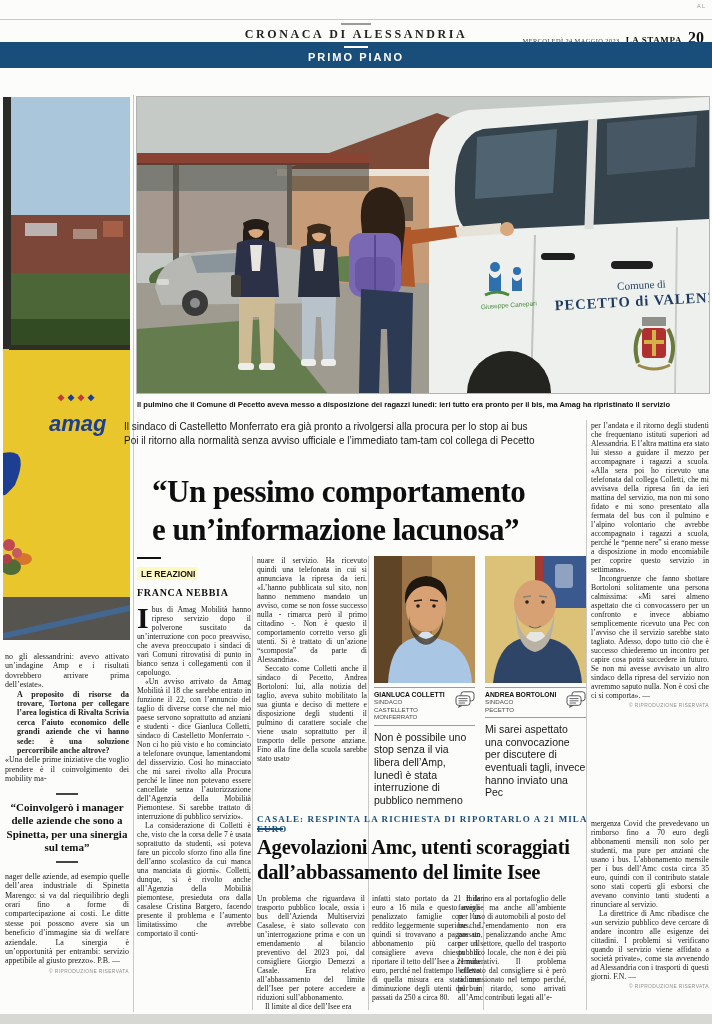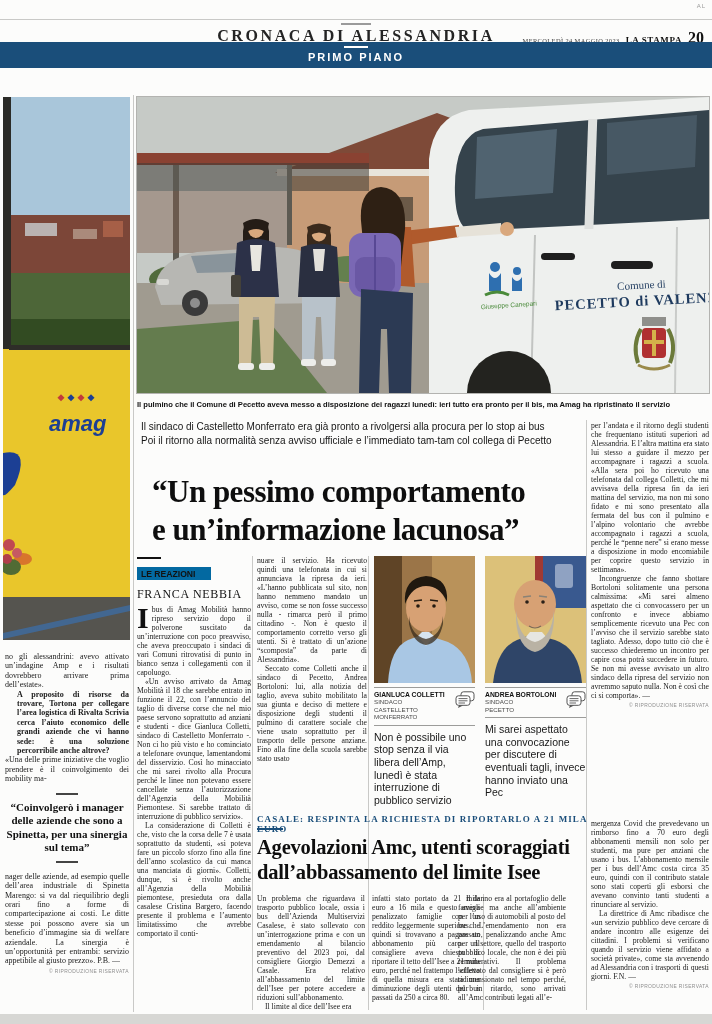--- a/index.html
+++ b/index.html
@@ -9,21 +9,21 @@
     font-family:"Liberation Serif", serif; color:#1c1c1c;
     -webkit-font-smoothing:antialiased;
   }
   .abs { position:absolute; }
   .hairline { background:#c9c9c7; }
 
   
   .edition-code { right:6px; top:3px; font:6px "Liberation Sans",sans-serif; color:#9a9a9a; letter-spacing:1px;}
   .top-rule { top:19px; left:0; width:712px; height:1px; }
   .masthead-dash { top:23px; left:341px; width:30px; height:2px; background:#9a9a9a; }
-  .section-title { top:27px; left:0; width:712px; text-align:center; font-size:16px; font-weight:bold; letter-spacing:2.6px; color:#242424; }
+  .section-title { top:27px; left:0; width:712px; text-align:center; font-size:12px; font-weight:bold; letter-spacing:2.6px; color:#242424; }
   .header-meta { right:8px; top:29px; display:flex; align-items:baseline; gap:6px; }
   .header-date { font-size:6.4px; letter-spacing:.4px; color:#3a3a3a; }
   .brand { font-size:9px; font-weight:bold; letter-spacing:.6px; color:#111; }
   .pagenum { font-size:16px; font-weight:bold; color:#111; }
 
   .banner { top:42px; left:0; width:712px; height:26px; background:#1a4e7a; }
   .banner-dash { width:24px; height:2px; background:#fff; margin:4px auto 3px auto; }
   .banner-text { color:#fff; text-align:center; font:bold 11px "Liberation Sans",sans-serif; letter-spacing:2px; }
 
   
@@ -32,26 +32,26 @@
   .v-b { left:368px; top:556px; width:1px; height:454px; }
   .v-c { left:483px; top:894px; width:1px; height:116px; }
   .v-d { left:586px; top:420px; width:1px; height:590px; }
 
   
   .bus-photo { left:3px; top:97px; width:127px; height:543px; overflow:hidden; }
   .main-photo { left:137px; top:97px; width:572px; height:296px; overflow:hidden; outline:1px solid #b3b3b0; }
   .photo-caption { left:137px; top:400px; width:572px; font:bold 7.6px/9px "Liberation Sans",sans-serif; color:#111; }
 
   
-  .standfirst { left:141px; top:420px; width:446px; font:10px/14px "Liberation Sans",sans-serif; color:#161616; }
+  .standfirst { left:124px; top:420px; width:446px; font:10px/14px "Liberation Sans",sans-serif; color:#161616; }
   .headline { left:136px; top:457px; width:452px; font-weight:bold; font-size:31px; line-height:38px; letter-spacing:-0.5px; color:#0e0e0e; }
   .tag-block { left:137px; top:557px; width:114px; }
   .tag-rule { width:24px; height:2px; background:#111; margin-bottom:4px; }
-  .tag { display:inline-block; background:#0369a1; font:bold 8.6px "Liberation Sans",sans-serif; padding:2px 16px 1px 4px; color:#111;text-align:center; }
-  .byline { margin-top:6px; font-size:12px; font-weight:normal; letter-spacing:.7px; color:#111; }
+  .tag { display:inline-block; background:#fef9c3; font:bold 8.6px "Liberation Sans",sans-serif; padding:2px 2px 1px 4px; color:#111;text-align:center; }
+  .byline { margin-top:6px; font-size:10px; font-weight:bold; letter-spacing:.7px; color:#111; }
 
   .body-text { font-size:7.7px; line-height:9px; text-align:justify; color:#202020; overflow:hidden; }
   .body-text p { margin:0; }
   .body-text p.ind { text-indent:8px; }
   .dropcap { float:left; font-size:30px; line-height:26px; font-weight:bold; margin:0 3px 0 0; color:#111; }
 
   .colA { left:137px; top:605px; width:114px; height:405px; }
   .colB { left:257px; top:556px; width:110px; height:240px; }
   .right-col { left:591px; top:421px; width:118px; height:360px; }
 
@@ -308,21 +308,21 @@
             <rect x="6" y="0.8" width="13" height="9" rx="2.5" fill="#fff" stroke="#555" stroke-width="1"></rect>
             <rect x="1" y="4.8" width="14" height="9.5" rx="2.5" fill="#fff" stroke="#555" stroke-width="1"></rect>
             <path d="M4,14 L3,17 L8,14.4 Z" fill="#555"></path>
             <line x1="3.5" y1="7.6" x2="12.5" y2="7.6" stroke="#555" stroke-width="0.9"></line>
             <line x1="3.5" y1="9.8" x2="12.5" y2="9.8" stroke="#555" stroke-width="0.9"></line>
             <line x1="3.5" y1="12" x2="10" y2="12" stroke="#555" stroke-width="0.9"></line>
           </svg>
         </span>
       </div>
       <div class="p-rule"></div>
-      <div class="p-quote">Non è possibile uno stop senza il via libera dell’Amp, lunedì è stata interruzione di pubblico servizio</div>
+      <div class="p-quote">Non è possibile uno stop senza il via libera dell’Amp, lunedì è stata interruzione di pubblico nemmeno</div>
     </div>
 
     <div class="profile">
       <div class="profile-photo">
         <svg width="101" height="127" viewBox="0 0 101 127">
           <rect width="101" height="127" fill="#dcc179"></rect>
           <rect x="50" width="8" height="42" fill="#a03a32"></rect>
           <rect x="58" width="43" height="52" fill="#39598f"></rect>
           <rect x="70" y="8" width="18" height="24" rx="3" fill="#c9d4e4" opacity="0.6"></rect>
           <path d="M8,127 Q12,92 32,84 L48,78 L70,84 Q94,92 97,127 Z" fill="#2f4568"></path>

